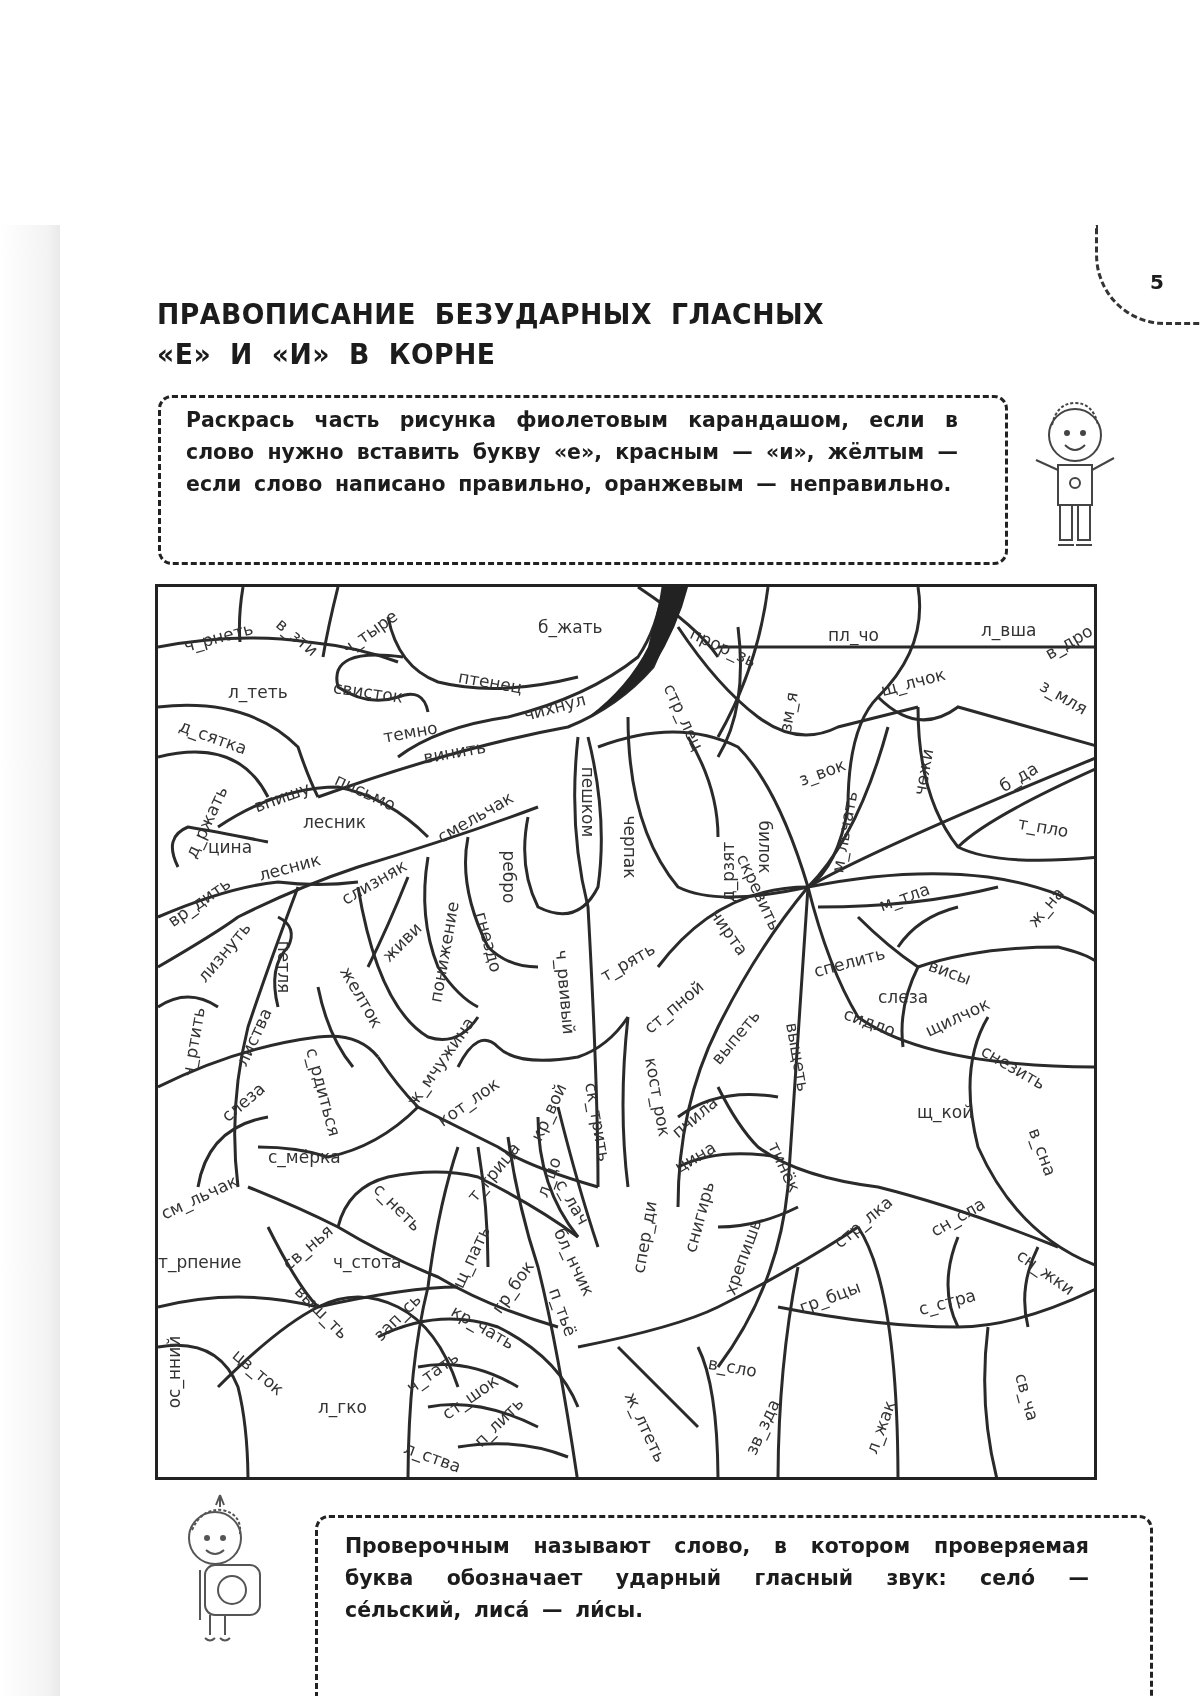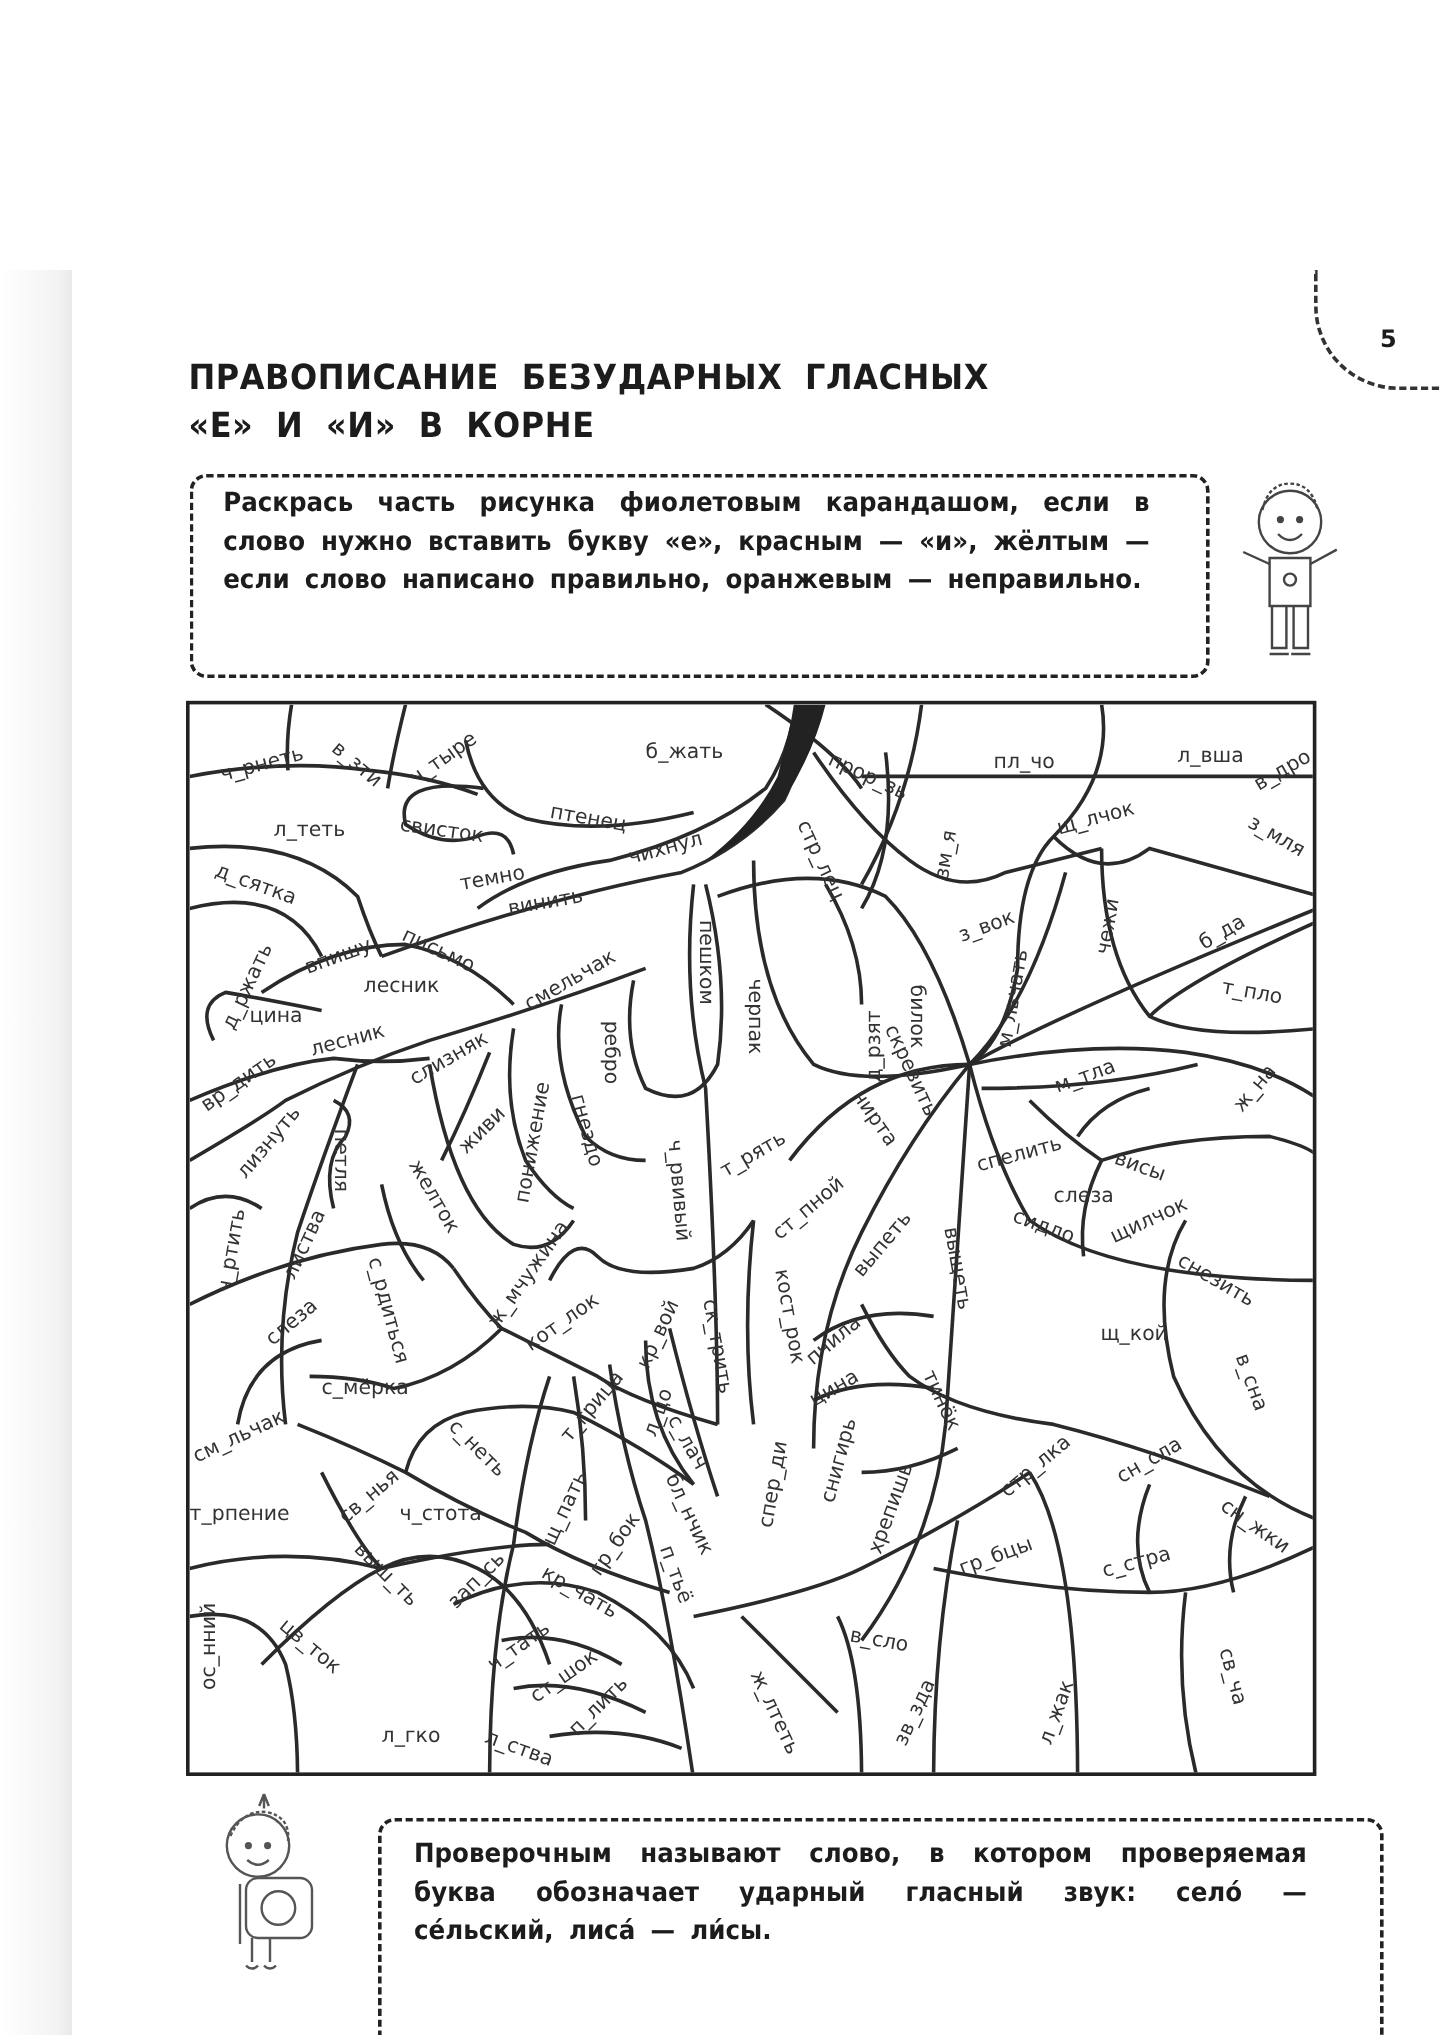--- a/index.html
+++ b/index.html
@@ -275,21 +275,21 @@
       <span class="word" style="left: -20px; top: 775px; transform: rotate(-90deg);">ос_нний</span>
       <span class="word" style="left: 70px; top: 775px; transform: rotate(40deg);">цв_ток</span>
       <span class="word" style="left: 245px; top: 775px; transform: rotate(-35deg);">ч_тать</span>
       <span class="word" style="left: 280px; top: 800px; transform: rotate(-35deg);">ст_шок</span>
       <span class="word" style="left: 550px; top: 770px; transform: rotate(10deg);">в_сло</span>
       <span class="word" style="left: 845px; top: 800px; transform: rotate(75deg);">св_ча</span>
       <span class="word" style="left: 310px; top: 825px; transform: rotate(-45deg);">п_лить</span>
       <span class="word" style="left: 450px; top: 830px; transform: rotate(65deg);">ж_лтеть</span>
       <span class="word" style="left: 575px; top: 830px; transform: rotate(-65deg);">зв_зда</span>
       <span class="word" style="left: 695px; top: 830px; transform: rotate(-70deg);">л_жак</span>
-      <span class="word" style="left: 160px; top: 850px; transform: rotate(0deg);">л_гко</span>
+      <span class="word" style="left: 160px; top: 810px; transform: rotate(0deg);">л_гко</span>
       <span class="word" style="left: 245px; top: 860px; transform: rotate(20deg);">л_ства</span>
     </div>
 </div>
 
 <svg class="kid-girl" viewBox="0 0 100 160">
   <g fill="none" stroke="#555" stroke-width="2">
     <path d="M50 5 l-4 10 M50 5 l4 10 M50 5 v12"></path>
     <circle cx="45" cy="48" r="26"></circle>
     <path d="M22 40 q10 -22 30 -20 q20 4 18 24" stroke-dasharray="3 2"></path>
     <circle cx="37" cy="48" r="2" fill="#555"></circle>

